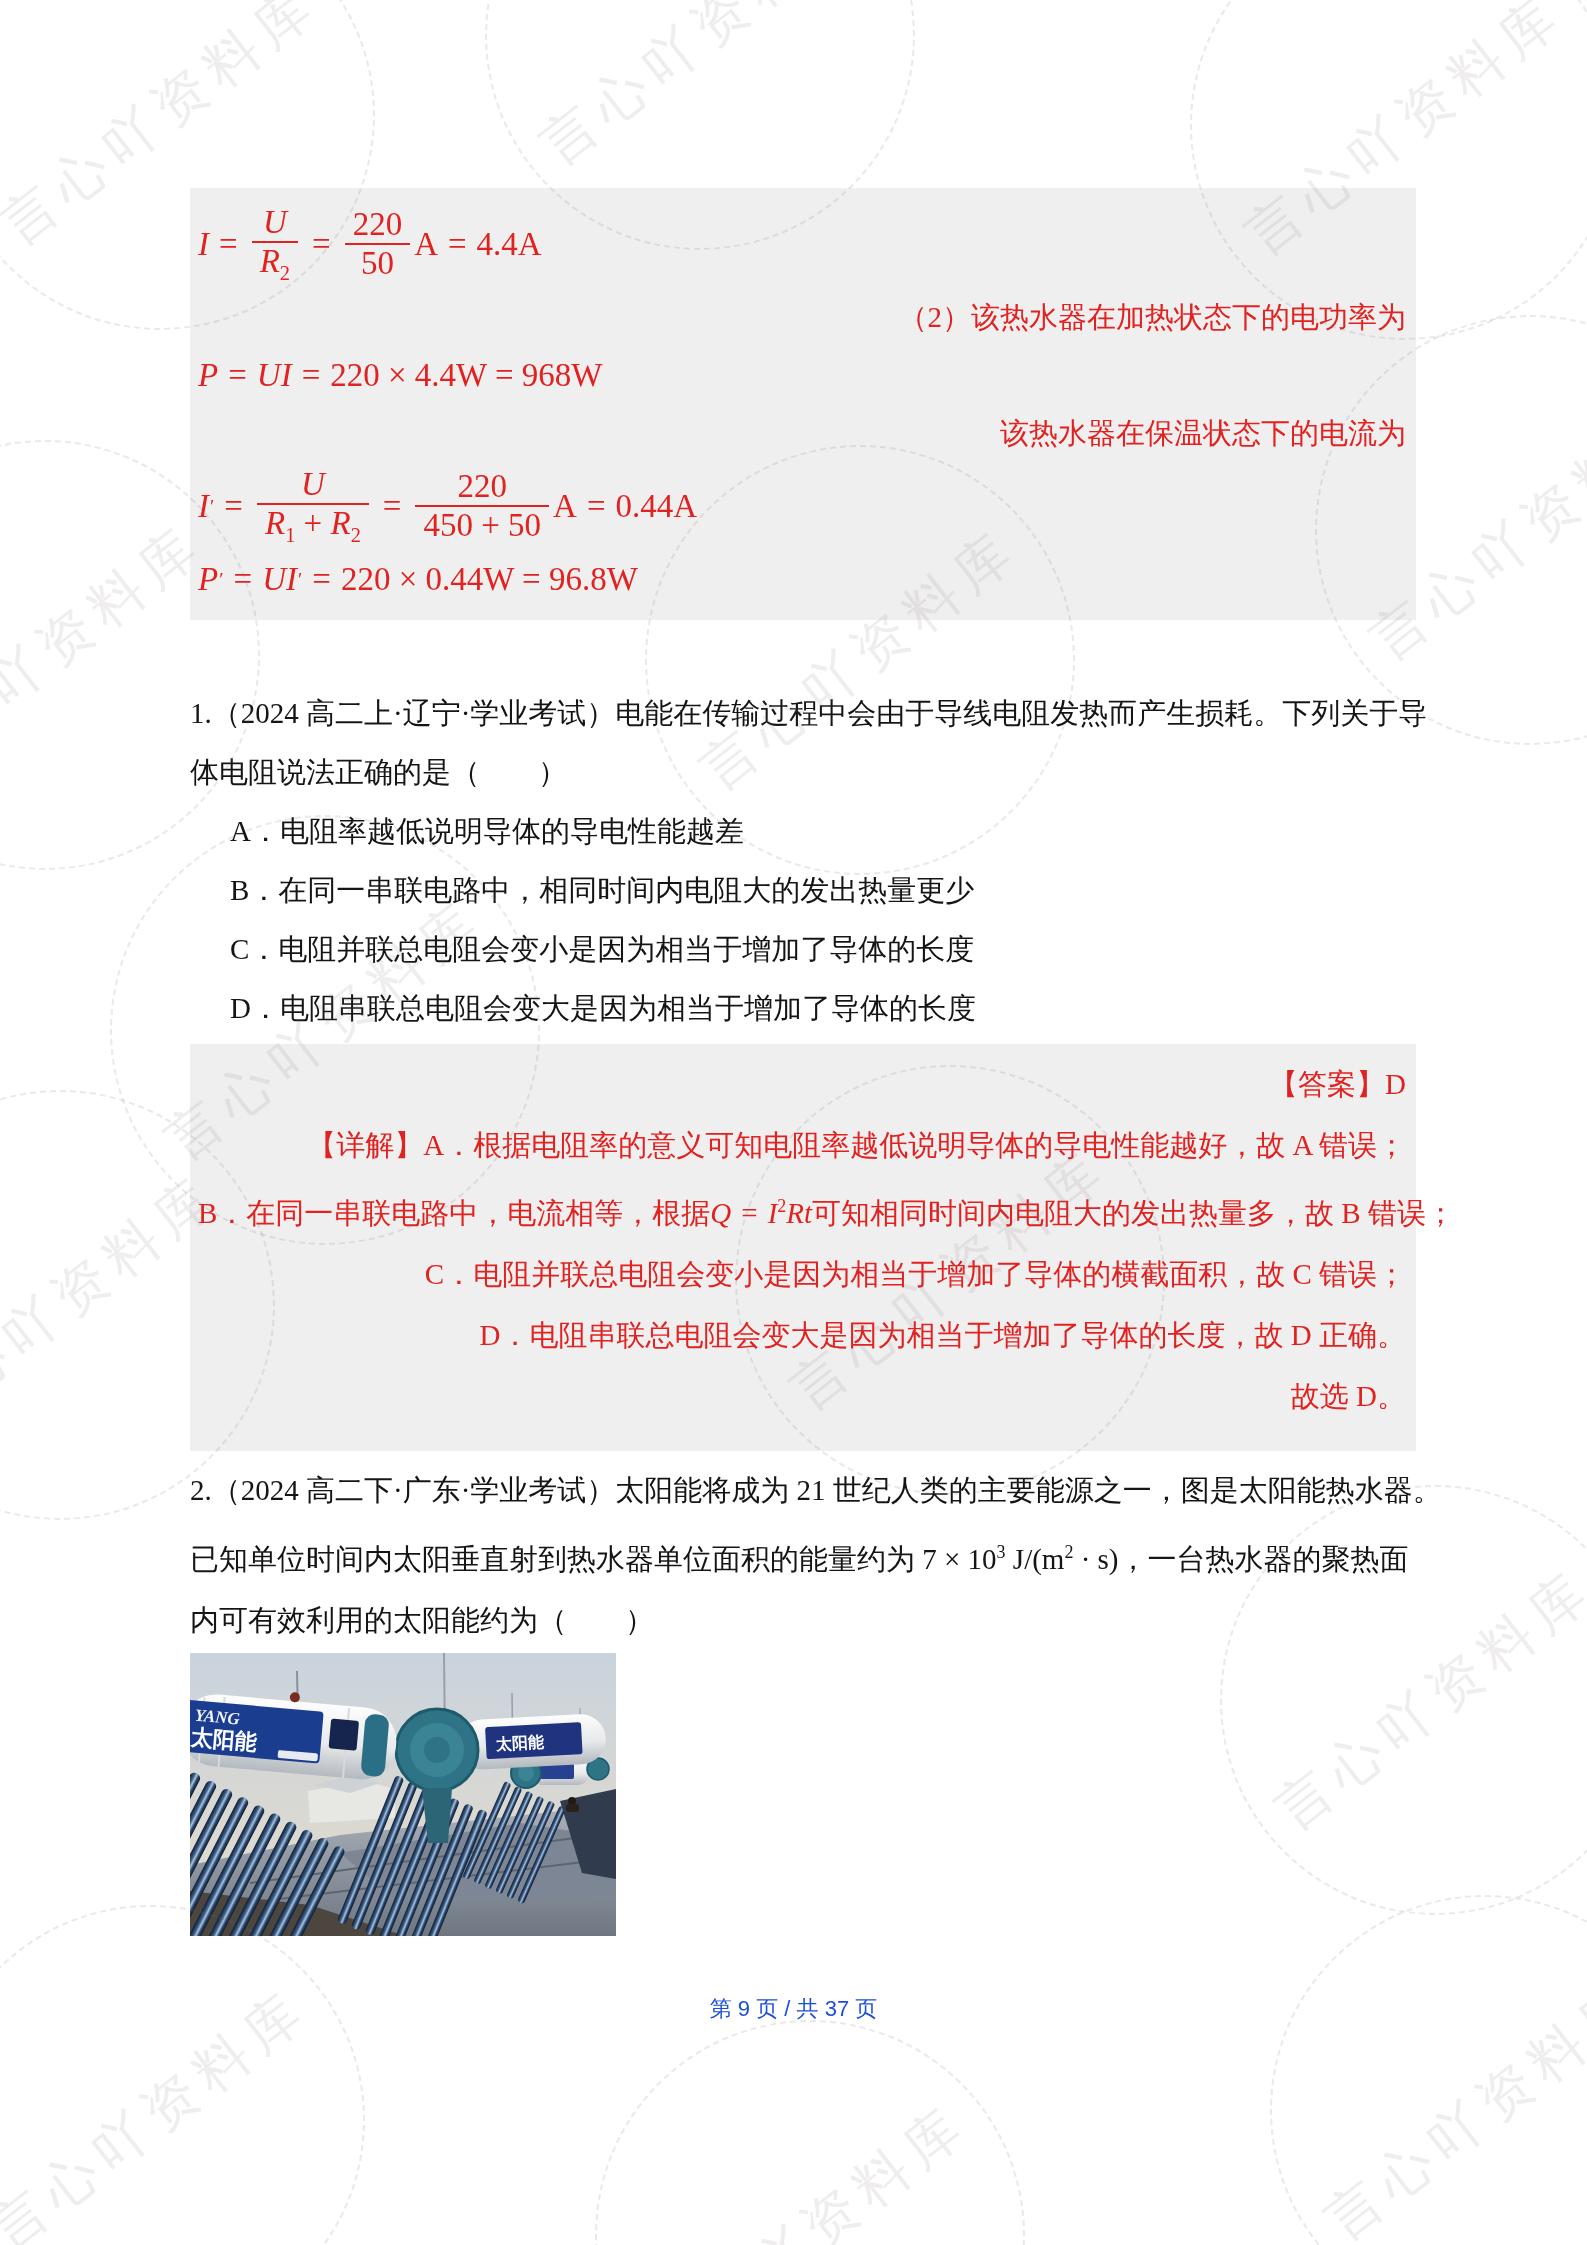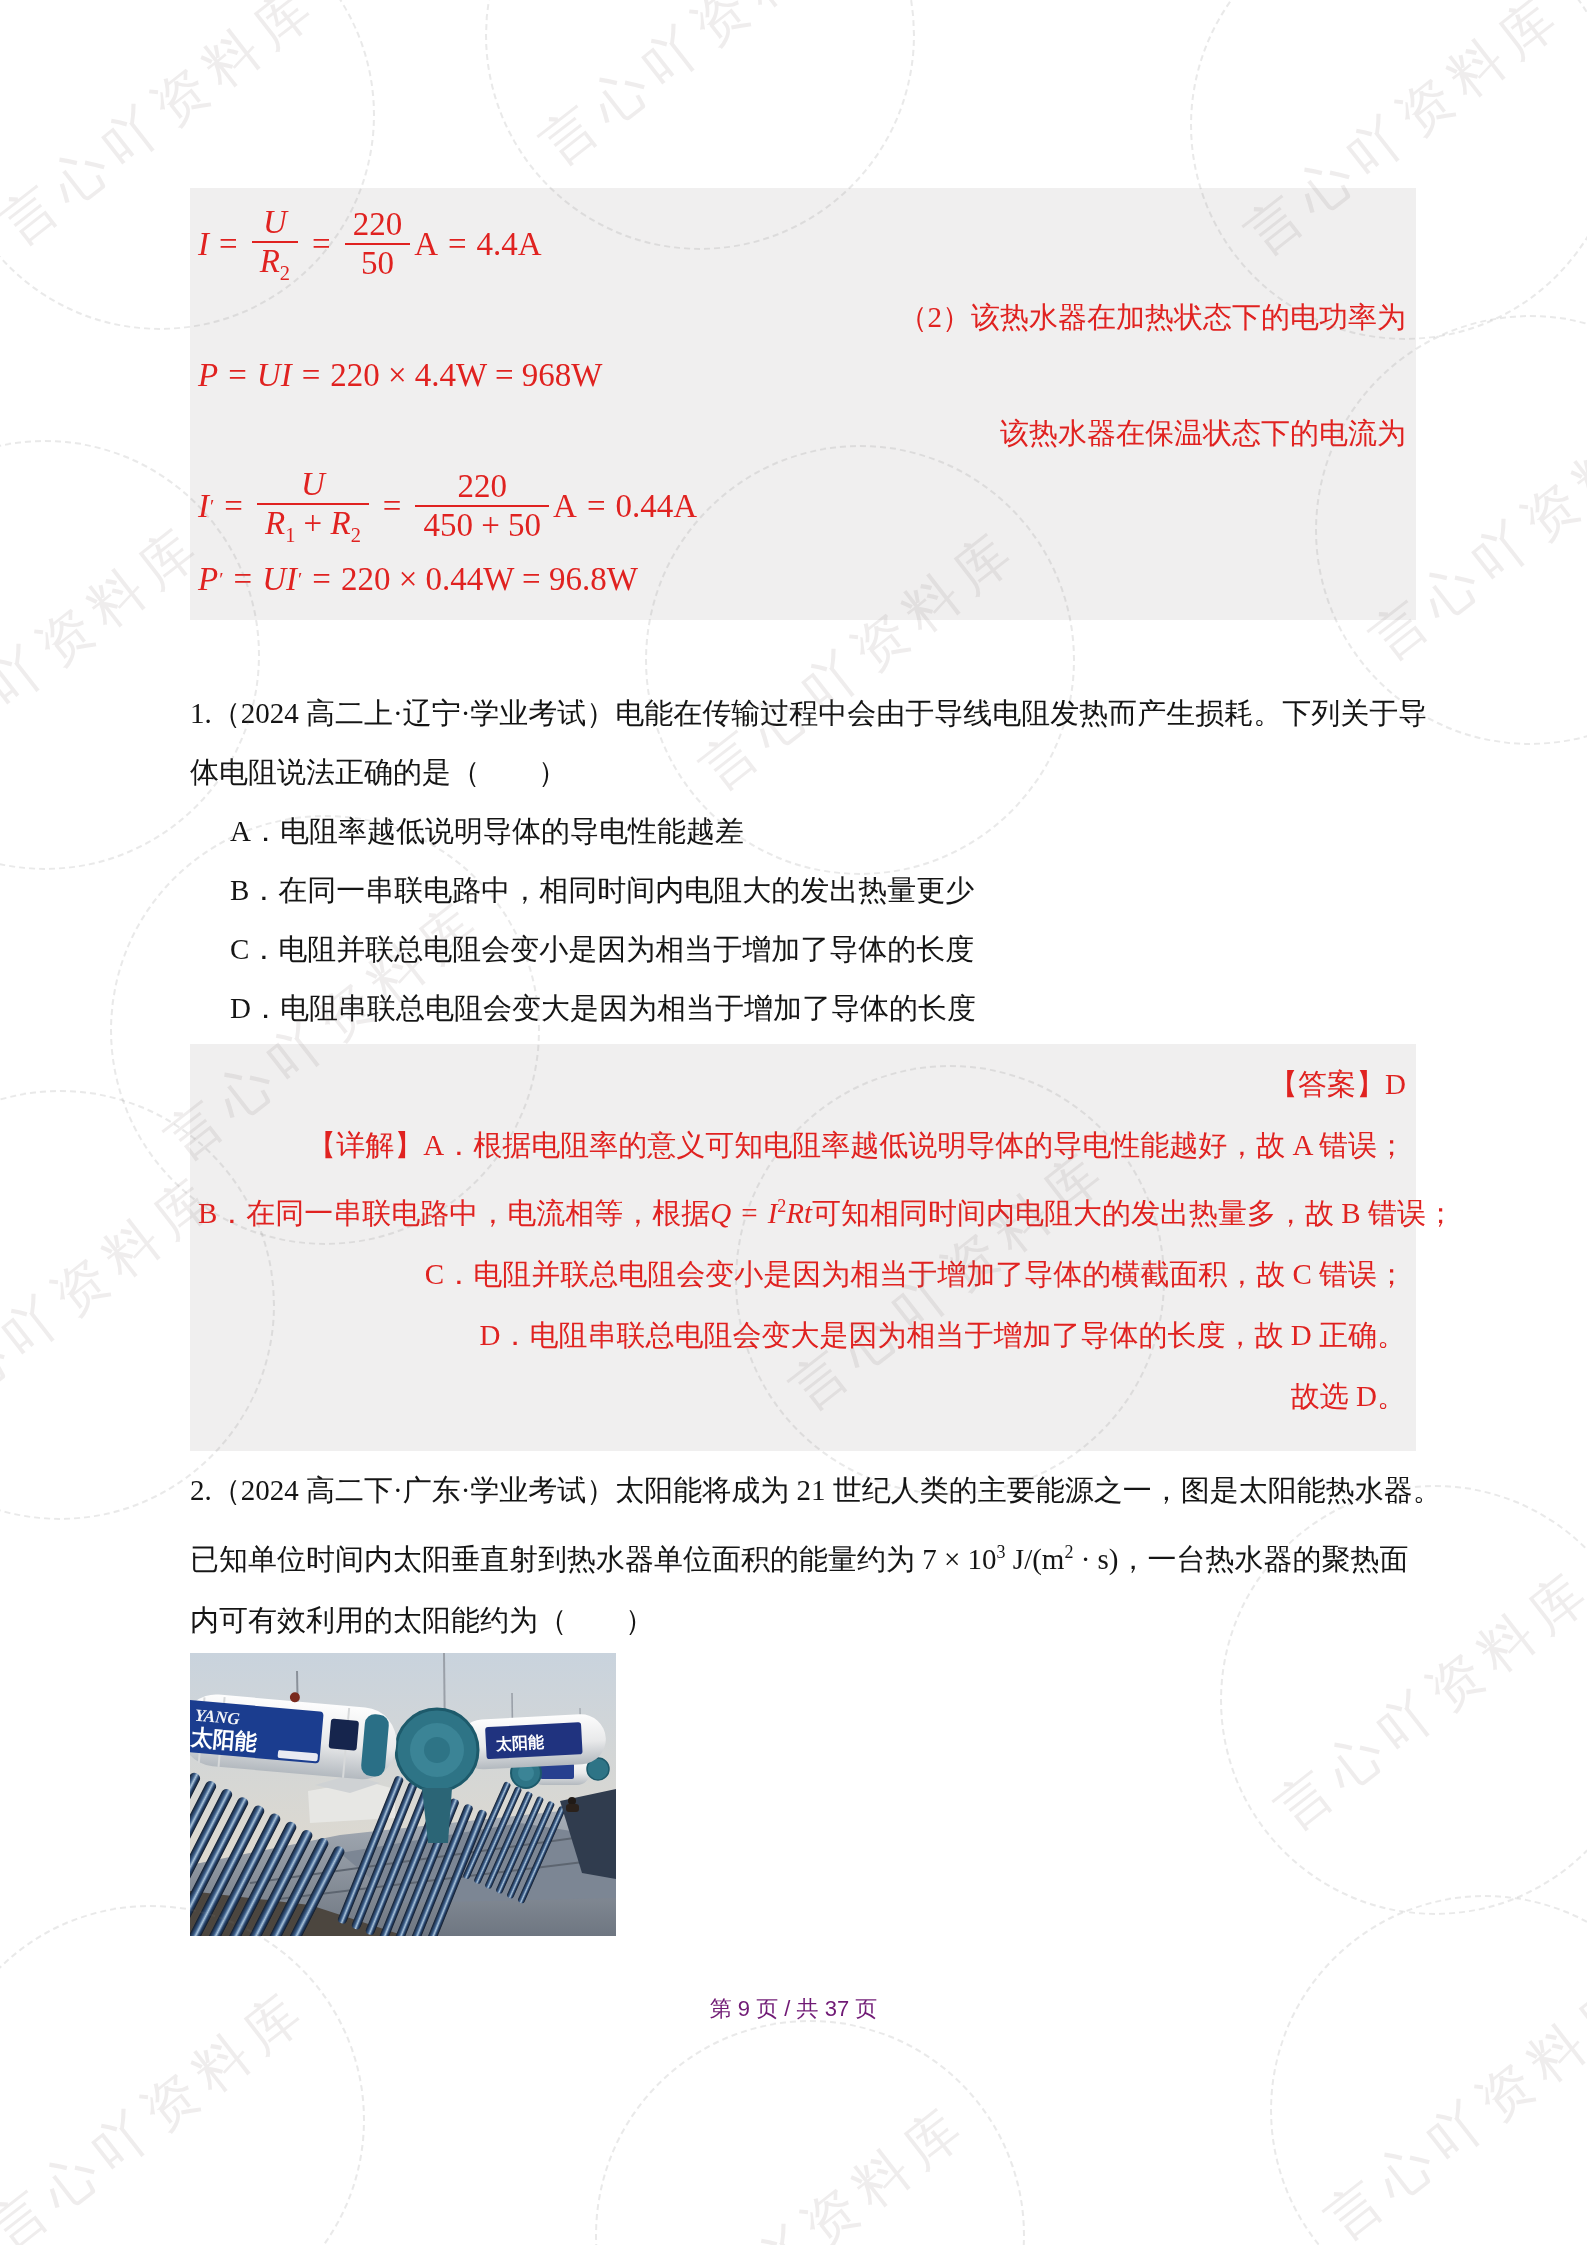--- a/index.html
+++ b/index.html
@@ -56,21 +56,21 @@
   .q2 .tline{line-height:62px;}
   .opt{padding-left:40px;}
 
   .block2 .tline{line-height:61px;}
 
   .photo-wrap{margin:2px 0 0 190px;width:426px;height:283px;}
 
   .footer{
     margin-top:58px;text-align:center;
     font-family:"Liberation Sans","DejaVu Sans",sans-serif;
-    font-size:22px;line-height:30px;color:#701a75;
+    font-size:22px;line-height:30px;color:#1d4ed8;
   }
 </style>
 </head>
 <body>
 
 <div class="page">
 
   <div class="wm-layer">
     <div class="wm" style="left:-55px;top:-100px">
         <div class="wm-circle"></div>

